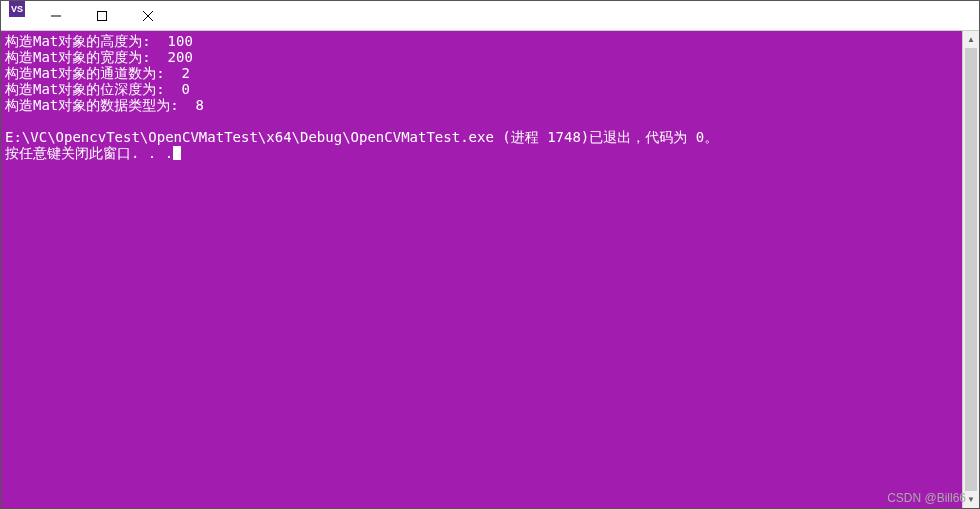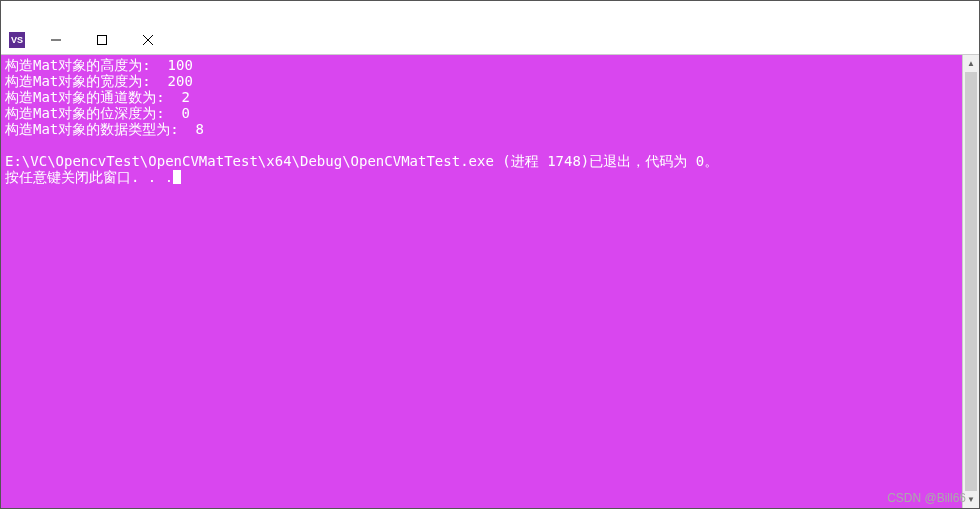--- a/index.html
+++ b/index.html
@@ -18,26 +18,25 @@
     .window {
       width: 980px;
       height: 509px;
       border: 1px solid #555;
       background: #fff;
       display: flex;
       flex-direction: column;
     }
     .titlebar {
       display: flex;
-      align-items: center;
+      align-items: flex-start;
       height: 30px;
       background: #ffffff;
       border-bottom: 1px solid #ccc;
       user-select: none;
-      margin-top: 24px;
     }
     .app-icon {
       width: 16px;
       height: 16px;
       margin-left: 8px;
       margin-right: 8px;
       background: #5c2d91;
       display: flex;
       align-items: center;
       justify-content: center;
@@ -62,21 +61,21 @@
       justify-content: center;
       cursor: pointer;
     }
     .win-btn svg {
       width: 10px;
       height: 10px;
     }
     .console-area {
       flex: 1;
       display: flex;
-      background: #d946ef;
+      background: #a21caf;
       position: relative;
     }
     .console-content {
       flex: 1;
       padding: 2px 4px;
       font-family: "NSimSun", "SimSun", "Consolas", monospace;
       font-size: 14px;
       line-height: 16px;
       color: #ffffff;
       white-space: pre;

